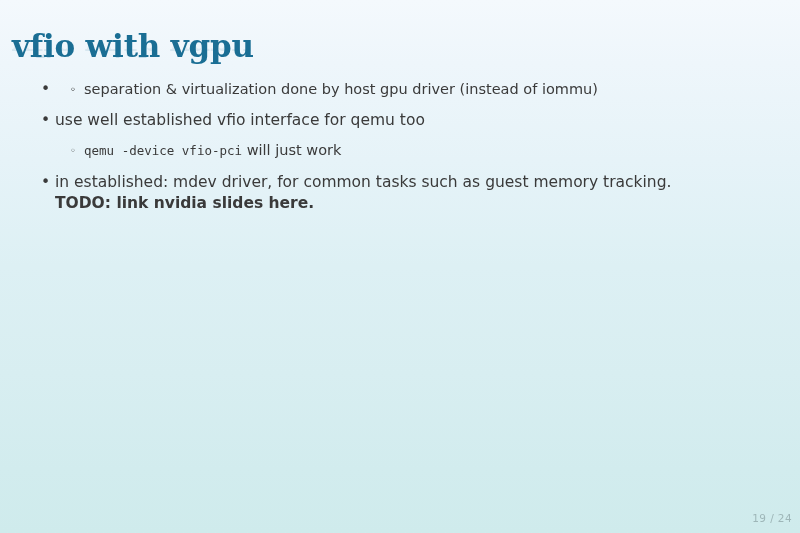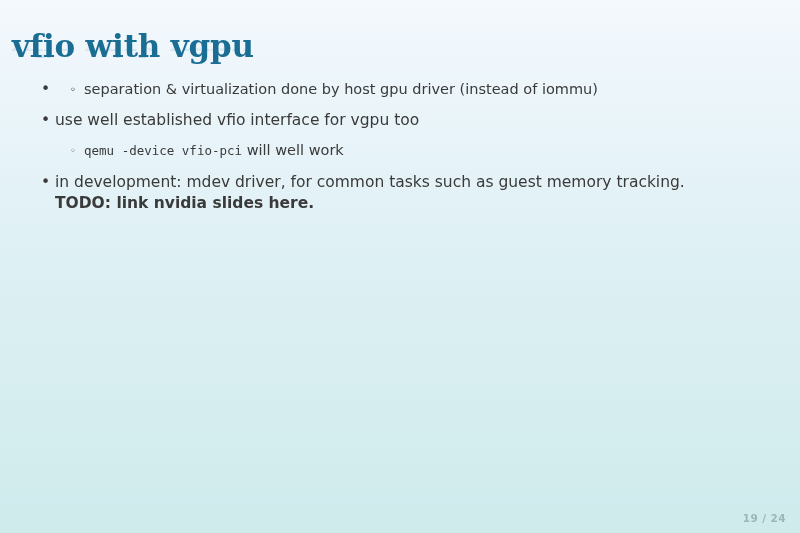--- a/index.html
+++ b/index.html
@@ -123,26 +123,25 @@
     margin-top: 36px;
   }
   .line2 {
     display: block;
     font-weight: bold;
   }
 
   
   #page-number {
     position: absolute;
-    right: 14px;
+    right: 8px;
     bottom: 9px;
     font-size: 10.5px;
     color: #9eb6b8;
     letter-spacing: 0.4px;
-    font-weight: bold;
   }
 </style>
 </head>
 <body>
 
 <div id="slide">
 
   <div id="title-area">
     <div class="title-text">vfio with vgpu</div>
     <div class="title-reflection">vfio with vgpu</div>
@@ -159,32 +158,32 @@
           </li>
           <li class="item2">
             <span class="bullet2">◦</span>
             <span>separation &amp; virtualization done by host gpu driver (instead of iommu)</span>
           </li>
         </ul>
       </li>
 
       <li class="item1">
         <span class="bullet1">•</span>
-        <span>use well established vfio interface for vgpu too</span>
+        <span>use well established vfio interface for qemu too</span>
         <ul class="lvl2 sub-wrap">
           <li class="item2">
             <span class="bullet2">◦</span>
-            <span class="mono">qemu -device vfio-pci</span><span> will well work</span>
+            <span class="mono">qemu -device vfio-pci</span><span> will just work</span>
           </li>
         </ul>
       </li>
 
       <li class="item1">
         <span class="bullet1">•</span>
-        <span>in development: mdev driver, for common tasks such as guest memory tracking.</span>
+        <span>in established: mdev driver, for common tasks such as guest memory tracking.</span>
         <span class="line2">TODO: link nvidia slides here.</span>
       </li>
 
     </ul>
   </div>
 
   <div id="page-number">19 / 24</div>
 
 </div>
 

